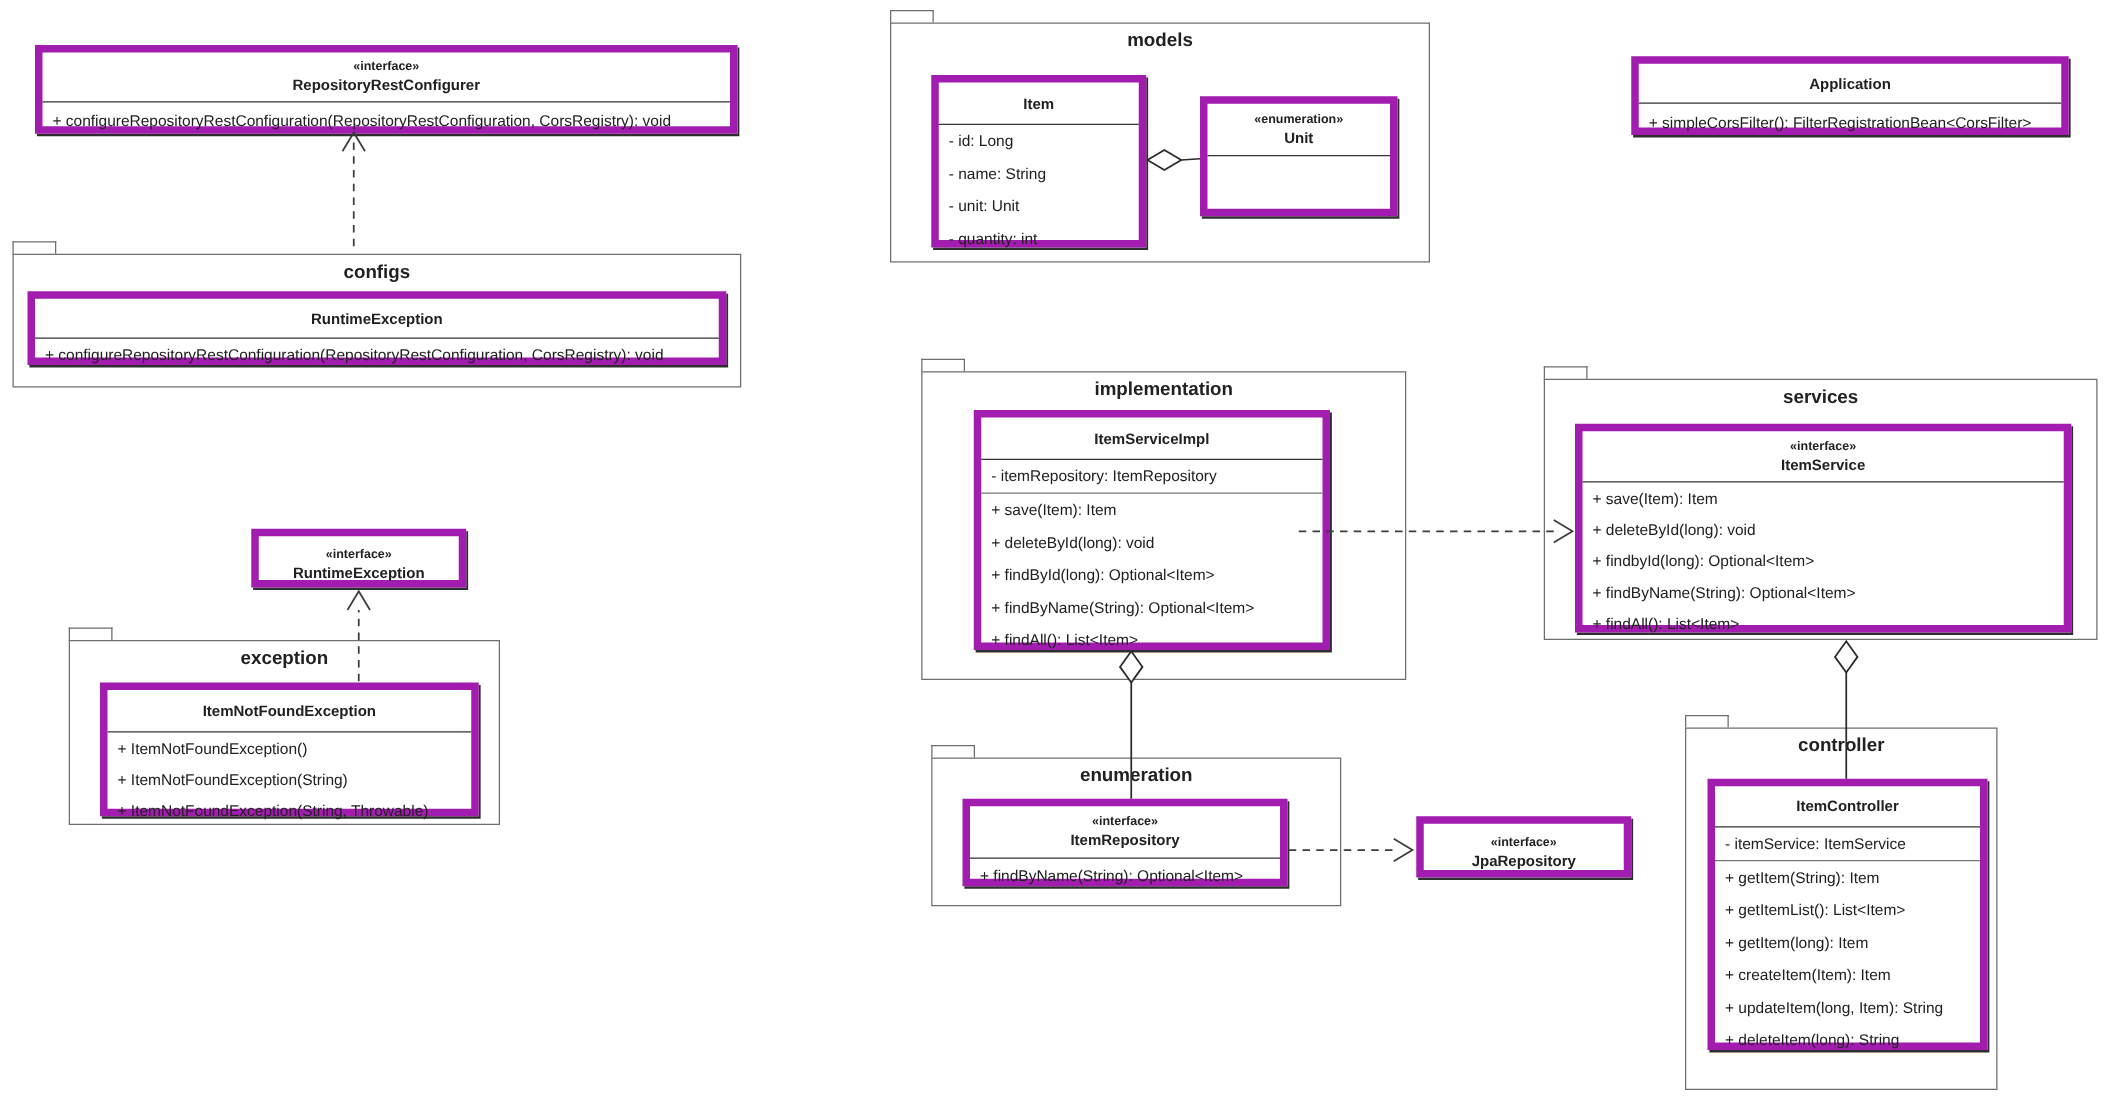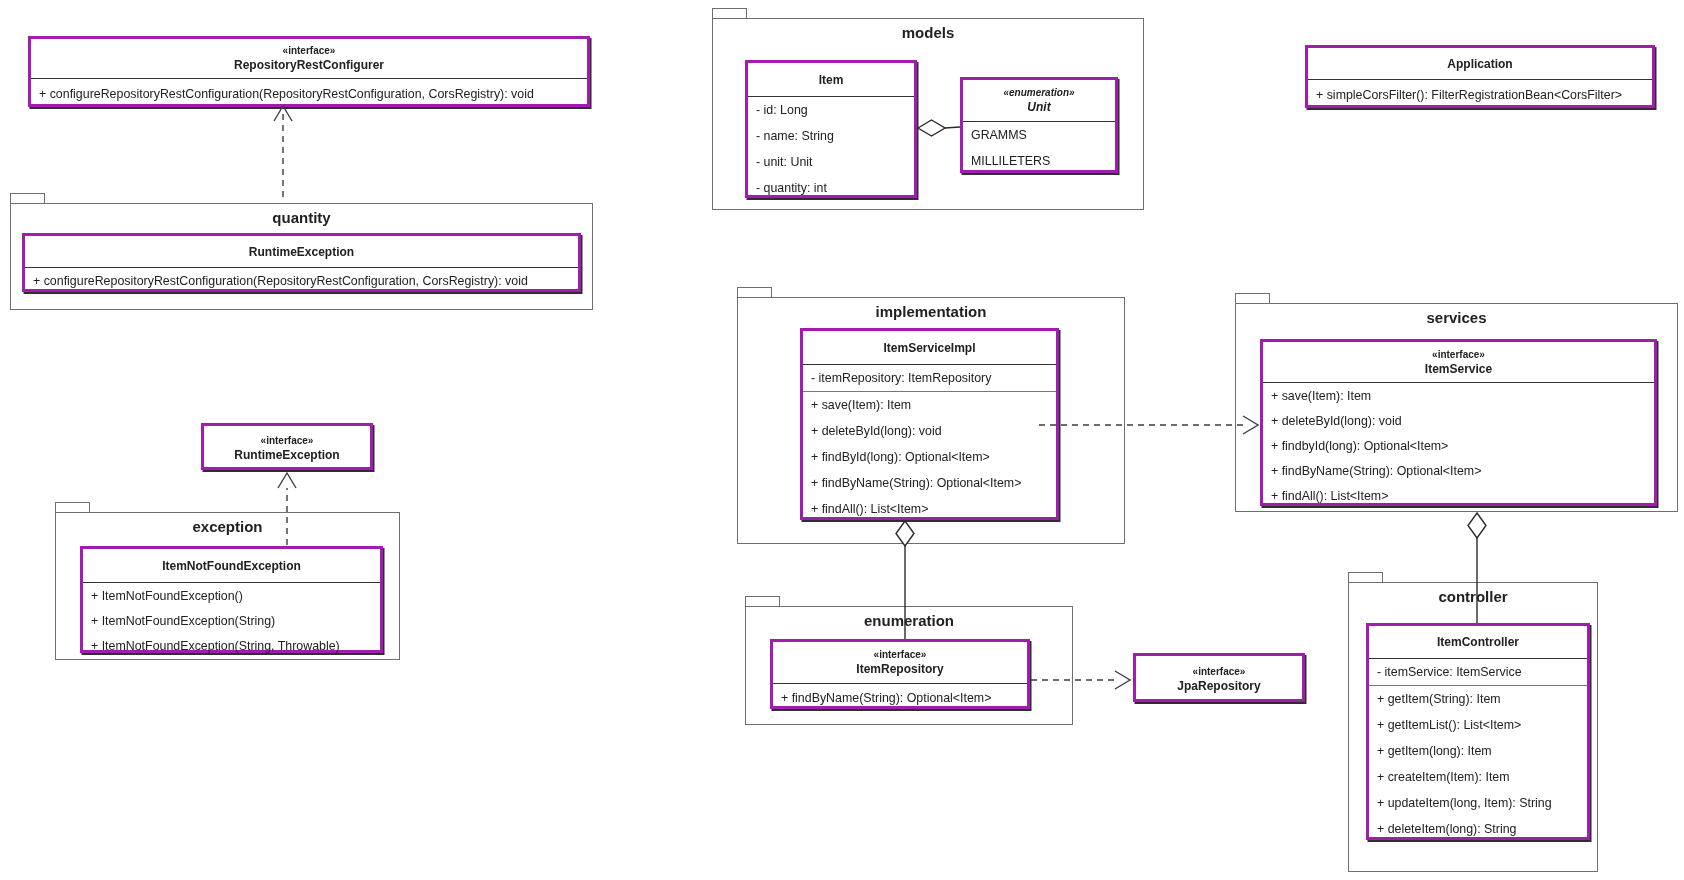--- a/index.html
+++ b/index.html
@@ -7,21 +7,21 @@
     position:relative;width:1684px;height:880px;background:#ffffff;
     font-family:"Liberation Sans", sans-serif;color:#212121;overflow:hidden;
   }
   
   .pkg{position:absolute;z-index:1;}
   .pkg-tab{position:absolute;width:33px;height:10px;background:#fff;border:1px solid #6e6e6e;border-bottom:none;left:0;top:0;}
   .pkg-body{position:absolute;left:0;top:10px;background:#fff;border:1px solid #6e6e6e;box-sizing:border-box;}
   .pkg-label{text-align:center;padding-top:5px;font-size:15px;font-weight:bold;}
   
   .cls{
-    position:absolute;z-index:2;background:#fff;border:3px solid #a21caf;
+    position:absolute;z-index:2;background:#fff;border:6px solid #a21caf;
     box-sizing:border-box;box-shadow:1.5px 2px 0 0 #2e2e2e;
   }
   .hdr{display:flex;flex-direction:column;justify-content:center;align-items:center;border-bottom:1px solid #333;box-sizing:border-box;}
   .hdr.noline{border-bottom:none;}
   .stereo{font-size:10px;font-weight:bold;line-height:13px;}
   .cname{font-size:12px;font-weight:bold;line-height:16px;}
   .sec{box-sizing:border-box;}
   .sec + .sec{border-top:1px solid #777;}
   .member{display:flex;align-items:center;padding-left:8px;font-size:12.4px;white-space:nowrap;} .r25 .member{height:25px;} .r26 .member{height:26px;}
   .r27 .member{height:27px;} .r29 .member{height:29px;}
@@ -29,21 +29,21 @@
   #wires{position:absolute;left:0;top:0;z-index:3;pointer-events:none;}
 </style>
 </head>
 <body>
 
 <div id="canvas">
 
   <div class="pkg" style="left:10px;top:193px;width:583px;height:117px;">
     <div class="pkg-tab"></div>
     <div class="pkg-body" style="width:583px;height:107px;">
-      <div class="pkg-label">quantity</div>
+      <div class="pkg-label">configs</div>
     </div>
   </div>
 
   <div class="pkg" style="left:712px;top:8px;width:432px;height:202px;">
     <div class="pkg-tab"></div>
     <div class="pkg-body" style="width:432px;height:192px;">
       <div class="pkg-label">models</div>
     </div>
   </div>
 
@@ -125,31 +125,27 @@
     </div>
     <div class="sec r26">
       <div class="member">- id: Long</div>
       <div class="member">- name: String</div>
       <div class="member">- unit: Unit</div>
       <div class="member">- quantity: int</div>
     </div>
   </div>
 
   <div class="cls" style="left:960px;top:77px;width:158px;height:96px;">
-    <div class="hdr" style="height:42px;font-style:italic;">
+    <div class="hdr" style="height:42px;">
       <div class="stereo">«enumeration»</div>
       <div class="cname">Unit</div>
     </div>
-    <div class="sec r26">
-      <div class="member">GRAMMS</div>
-      <div class="member">MILLILETERS</div>
-    </div>
-  </div>
-
-  <div class="cls" style="left:800px;top:328px;width:259px;height:192px;text-align:right;">
+  </div>
+
+  <div class="cls" style="left:779px;top:328px;width:285px;height:192px;text-align:right;">
     <div class="hdr" style="height:34px;">
       <div class="cname">ItemServiceImpl</div>
     </div>
     <div class="sec r26">
       <div class="member">- itemRepository: ItemRepository</div>
     </div>
     <div class="sec r26">
       <div class="member">+ save(Item): Item</div>
       <div class="member">+ deleteById(long): void</div>
       <div class="member">+ findById(long): Optional&lt;Item&gt;</div>

